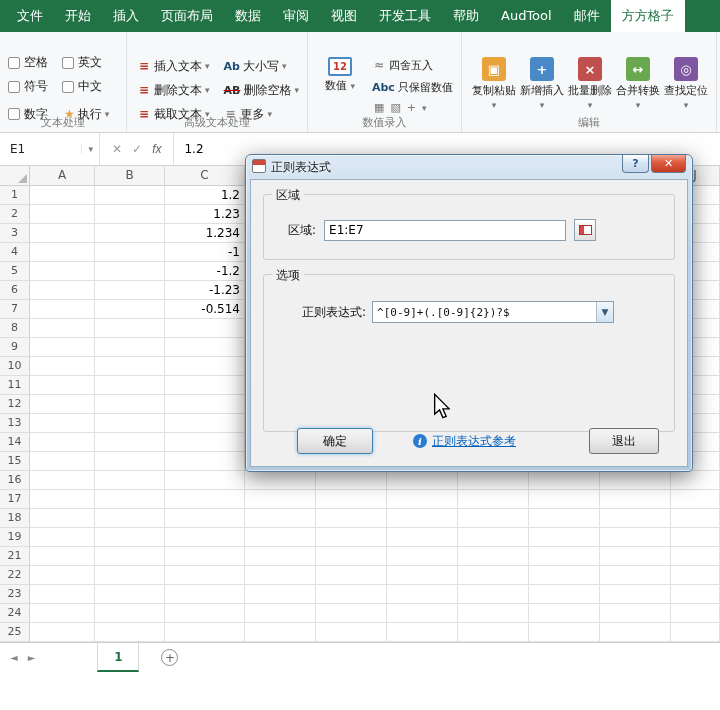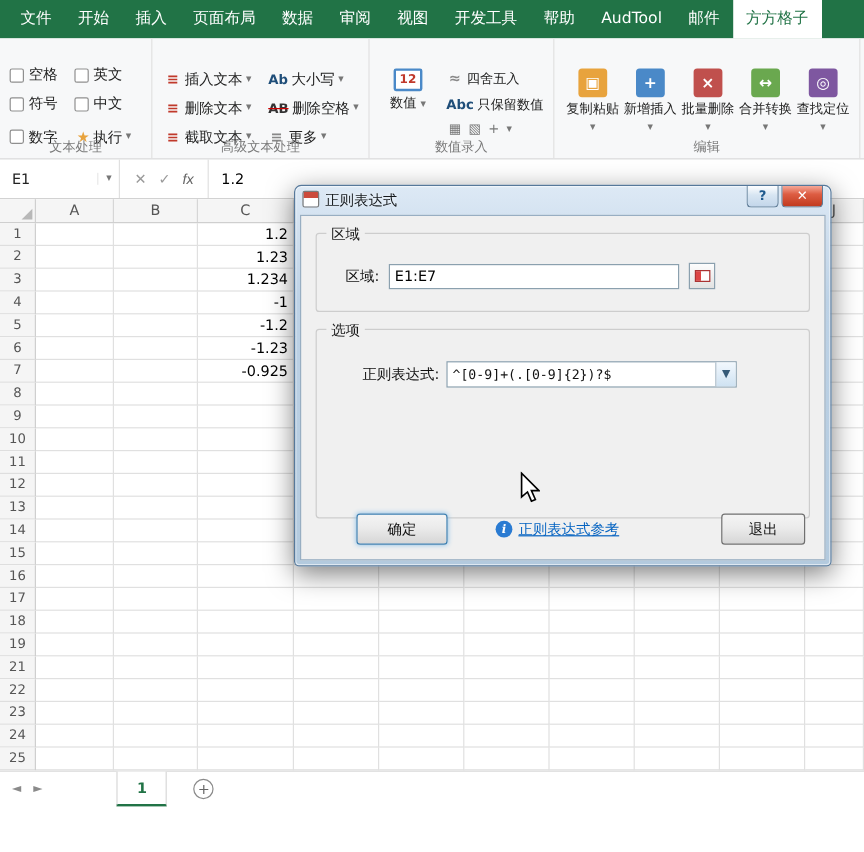--- a/index.html
+++ b/index.html
@@ -89,21 +89,21 @@
   .rpick { width:13px; height:10px; border:1px solid #a33; background:linear-gradient(90deg,#d44 0 4px,#fff 4px); }
   .gbox.options-box { height:158px; }
   .radio-row { display:flex; gap:42px; padding:30px 0 0 64px; }
   .radio { display:flex; align-items:center; gap:5px; font-size:12px; color:#111; }
   .rdot { width:13px; height:13px; border-radius:50%; border:1px solid #8399a9; background:radial-gradient(circle at 35% 30%,#fff,#e6e6e6); position:relative; flex:0 0 auto; }
   .radio.sel .rdot::after { content:""; position:absolute; inset:3px; border-radius:50%; background:#5a9c3a; }
   .regex-row { display:flex; align-items:center; gap:6px; padding:26px 0 0 38px; }
   .combo { width:242px; height:22px; border:1px solid #8ba0ae; background:#fff; display:flex; align-items:center; }
   .combo .val { flex:1; font-size:11px; padding:0 4px; font-family:"DejaVu Sans Mono","Liberation Mono",monospace; color:#111; white-space:nowrap; overflow:hidden; }
   .combo .drop { width:17px; height:20px; border-left:1px solid #aebfcb; background:linear-gradient(#f2f8fd,#cfe2f2); display:grid; place-items:center; font-size:9px; color:#355a77; }
-  .dlg-actions { position:absolute; left:0; right:0; bottom:12px; display:flex; align-items:center; padding:0 16px 0 46px; }
+  .dlg-actions { position:absolute; left:0; right:12px; bottom:12px; display:flex; align-items:center; padding:0 16px 0 46px; }
   .btn { height:26px; border:1px solid #707070; border-radius:3px; background:linear-gradient(#f4f4f4,#ebebeb 45%,#d6d6d6); font-size:12px; color:#111; display:grid; place-items:center; }
   .btn.ok { width:76px; border-color:#3c7fb1; box-shadow:0 0 4px #8cc0e8; }
   .btn.exit { width:70px; margin-left:auto; }
   .help-link { display:flex; align-items:center; gap:5px; margin-left:40px; }
   .info-ic { width:14px; height:14px; border-radius:50%; background:#2a7bd2; color:#fff; font:italic bold 10px "DejaVu Serif",serif; display:grid; place-items:center; flex:0 0 auto; }
   .link { font-size:12px; color:#0563c1; text-decoration:underline; }
 
   .cursor { position:absolute; left:433px; top:393px; z-index:30; }
 </style>
 </head>
@@ -361,21 +361,21 @@
         <div class="cell" style="width: 71px;"></div>
         <div class="cell" style="width: 71px;"></div>
         <div class="cell" style="width: 71px;"></div>
         <div class="cell" style="width: 71px;"></div>
         <div class="cell" style="width: 49px;"></div>
       </div>
       <div class="grow">
         <div class="rowh">7</div>
         <div class="cell" style="width: 65px;"></div>
         <div class="cell" style="width: 70px;"></div>
-        <div class="cell num" style="width: 80px;">-0.925</div>
+        <div class="cell num" style="width: 80px;">-0.514</div>
         <div class="cell" style="width: 71px;"></div>
         <div class="cell" style="width: 71px;"></div>
         <div class="cell" style="width: 71px;"></div>
         <div class="cell" style="width: 71px;"></div>
         <div class="cell" style="width: 71px;"></div>
         <div class="cell" style="width: 71px;"></div>
         <div class="cell" style="width: 49px;"></div>
       </div>
       <div class="grow">
         <div class="rowh">8</div>

